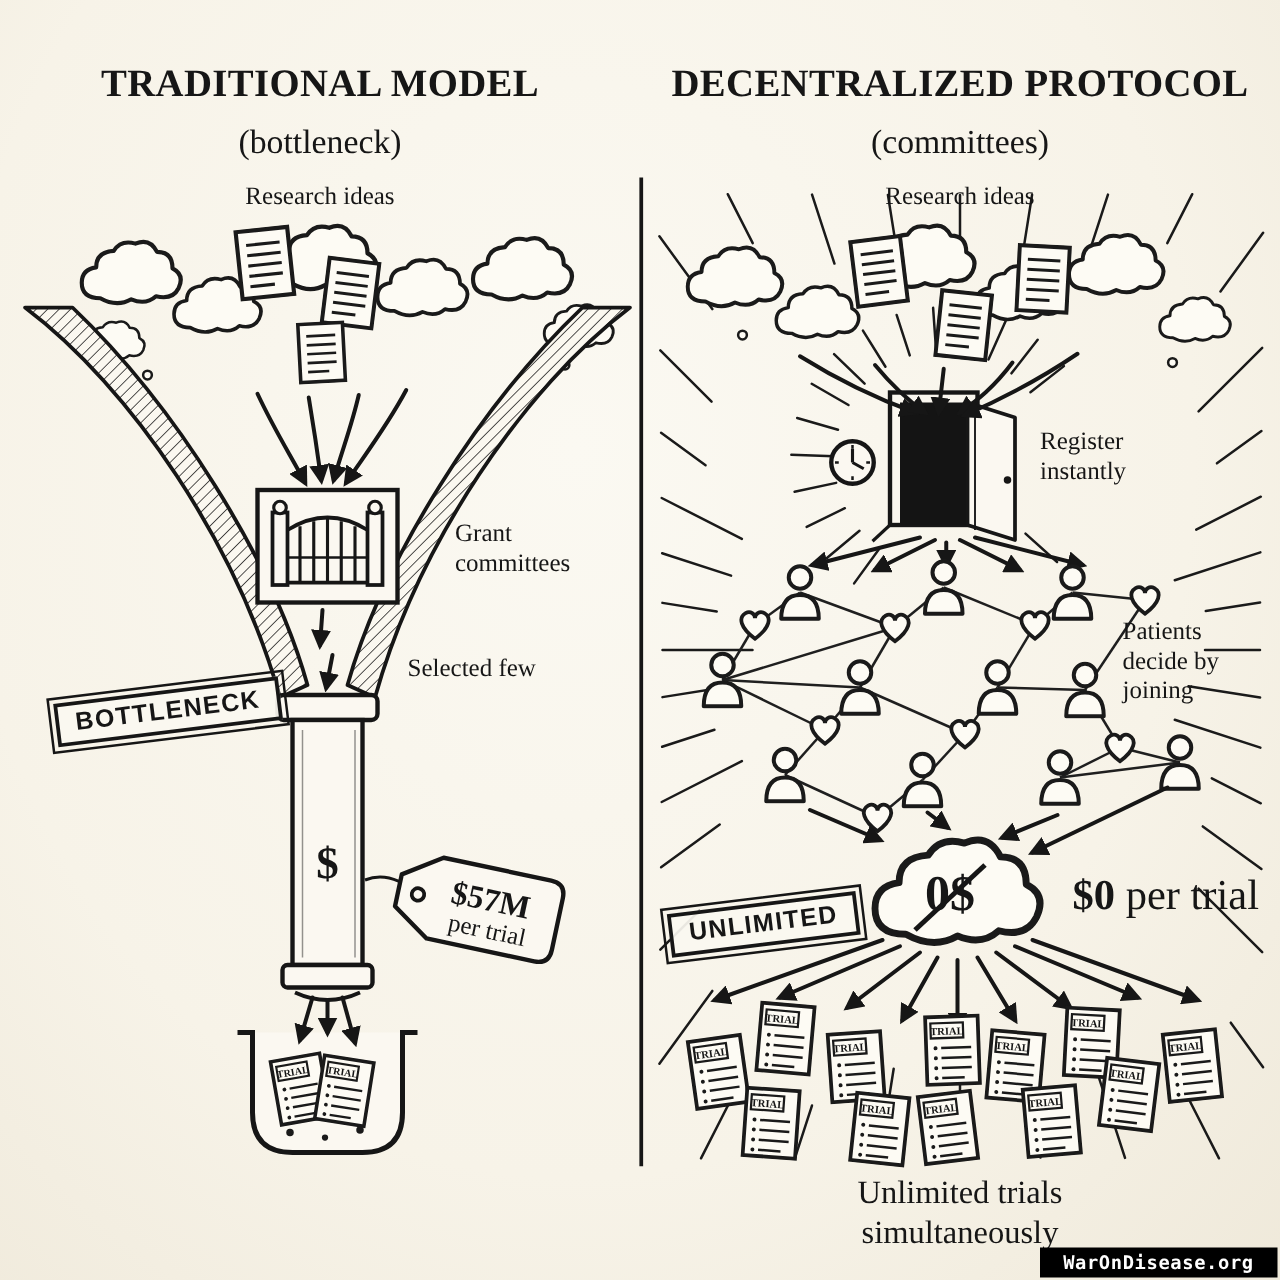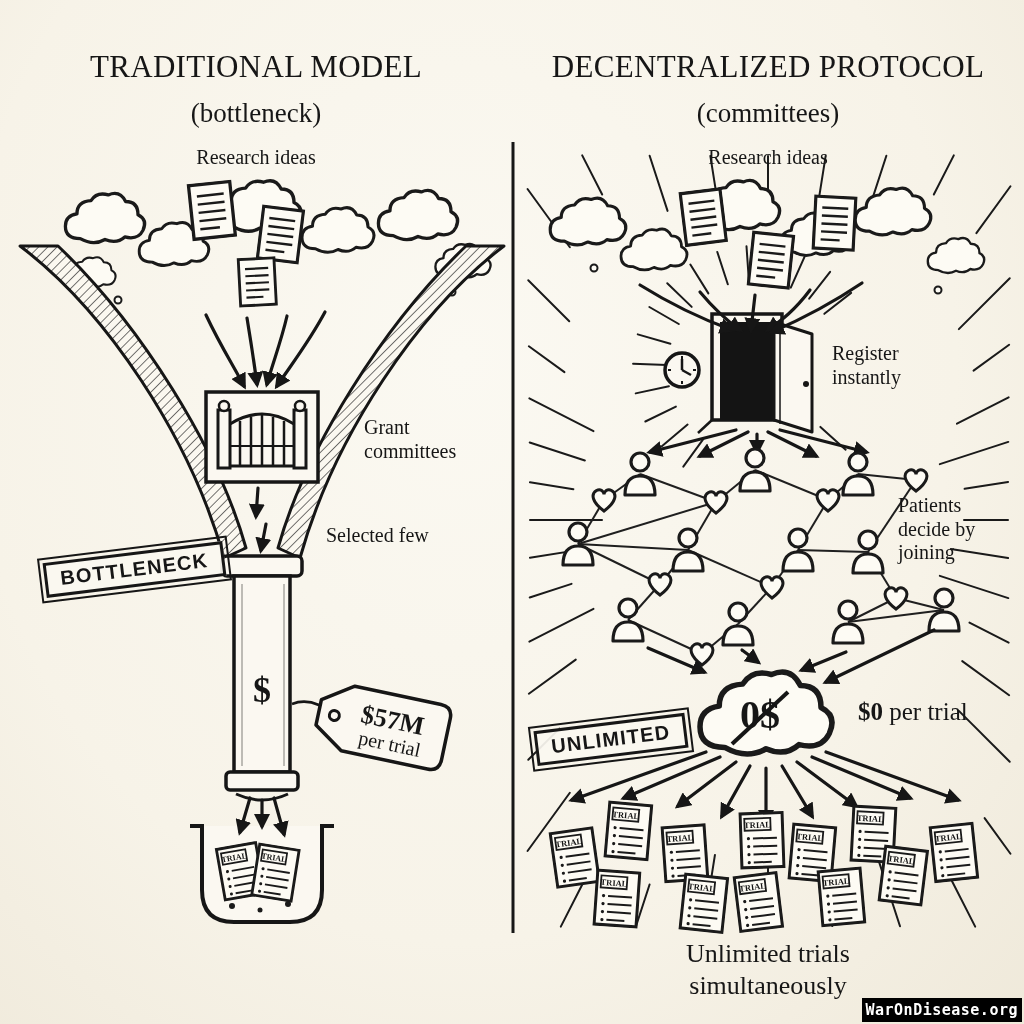--- a/index.html
+++ b/index.html
@@ -2,33 +2,33 @@
 <html><head>
 <meta charset="utf-8">
 <style>
   *{margin:0;padding:0;box-sizing:border-box}
   html,body{width:1024px;height:1024px;background:#e9e4d6}
   #canvas{position:relative;width:1024px;height:1024px;overflow:hidden;
     background:radial-gradient(ellipse at 45% 35%, #fbf9f2 0%, #f7f3e8 62%, #efe9da 100%);
     font-family:"Liberation Serif","DejaVu Serif",serif;color:#161616}
   #art{position:absolute;left:0;top:0}
   .col-head{position:absolute;width:512px;text-align:center;line-height:1.12}
-  .title{font-size:31px;font-weight:normal;letter-spacing:.3px}
+  .title{font-size:31px;font-weight:bold;letter-spacing:.3px}
   .subtitle{font-size:27px;margin-top:13px}
   .label{position:absolute;font-size:20px;line-height:1.18}
   .caption{position:absolute;width:512px;text-align:center;font-size:26px;line-height:1.22}
   .stamp{position:absolute;font-family:"Liberation Sans","DejaVu Sans",sans-serif;
     font-weight:bold;font-size:20px;letter-spacing:1.2px;padding:3px 13px;
     border:3px solid #161616;outline:2px solid #161616;outline-offset:3px;
     background:rgba(250,248,240,.93);transform:rotate(-7deg);white-space:nowrap}
-  .pricelabel{position:absolute;font-size:25px}
+  .pricelabel{position:absolute;font-size:34px}
   .pricelabel b{font-weight:bold}
   .watermark{position:absolute;right:2px;bottom:2px;background:#000;color:#fff;
     font-family:"DejaVu Sans Mono",monospace;font-size:15px;font-weight:bold;
-    padding:3px 4px;letter-spacing:.5px}
+    padding:3px 19px;letter-spacing:.5px}
   svg text{font-family:"Liberation Serif","DejaVu Serif",serif;fill:#161616}
   #rays-outer line,#rays-door line{stroke:#1a1a1a;stroke-width:2;stroke-linecap:round}
   .net-line{stroke:#1f1f1f;stroke-width:2}
   .arrow{fill:none;stroke:#161616;stroke-width:3.2;stroke-linecap:round;marker-end:url(#ah)}
   .ink{stroke:#161616;fill:none}
 </style>
 </head>
 <body>
 
 <div id="canvas">

